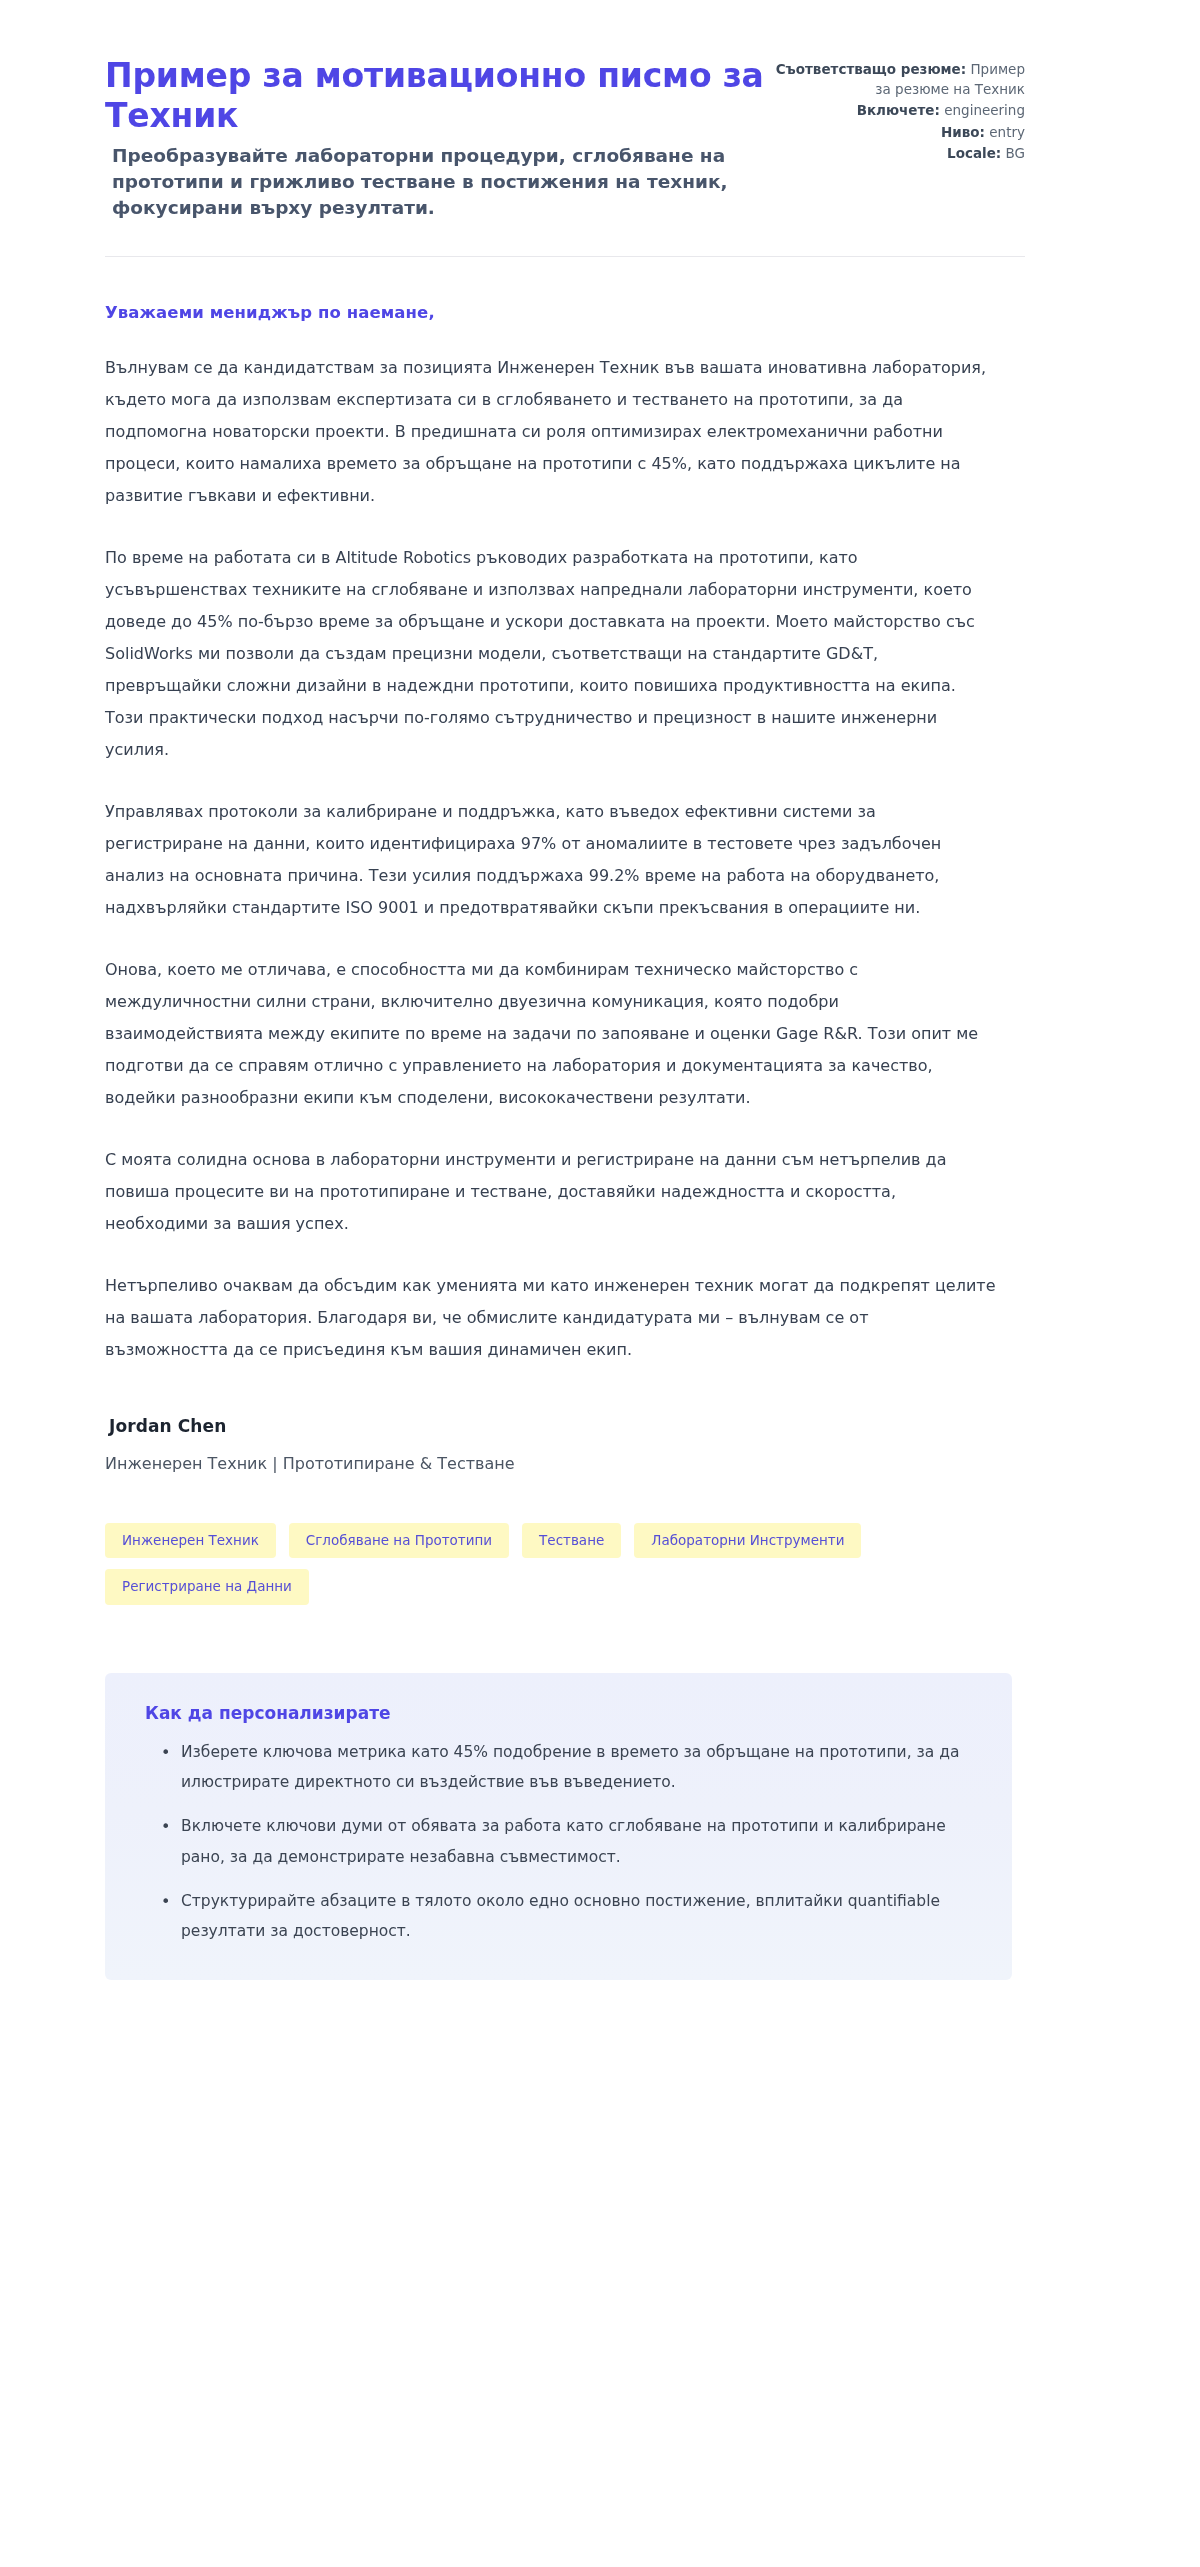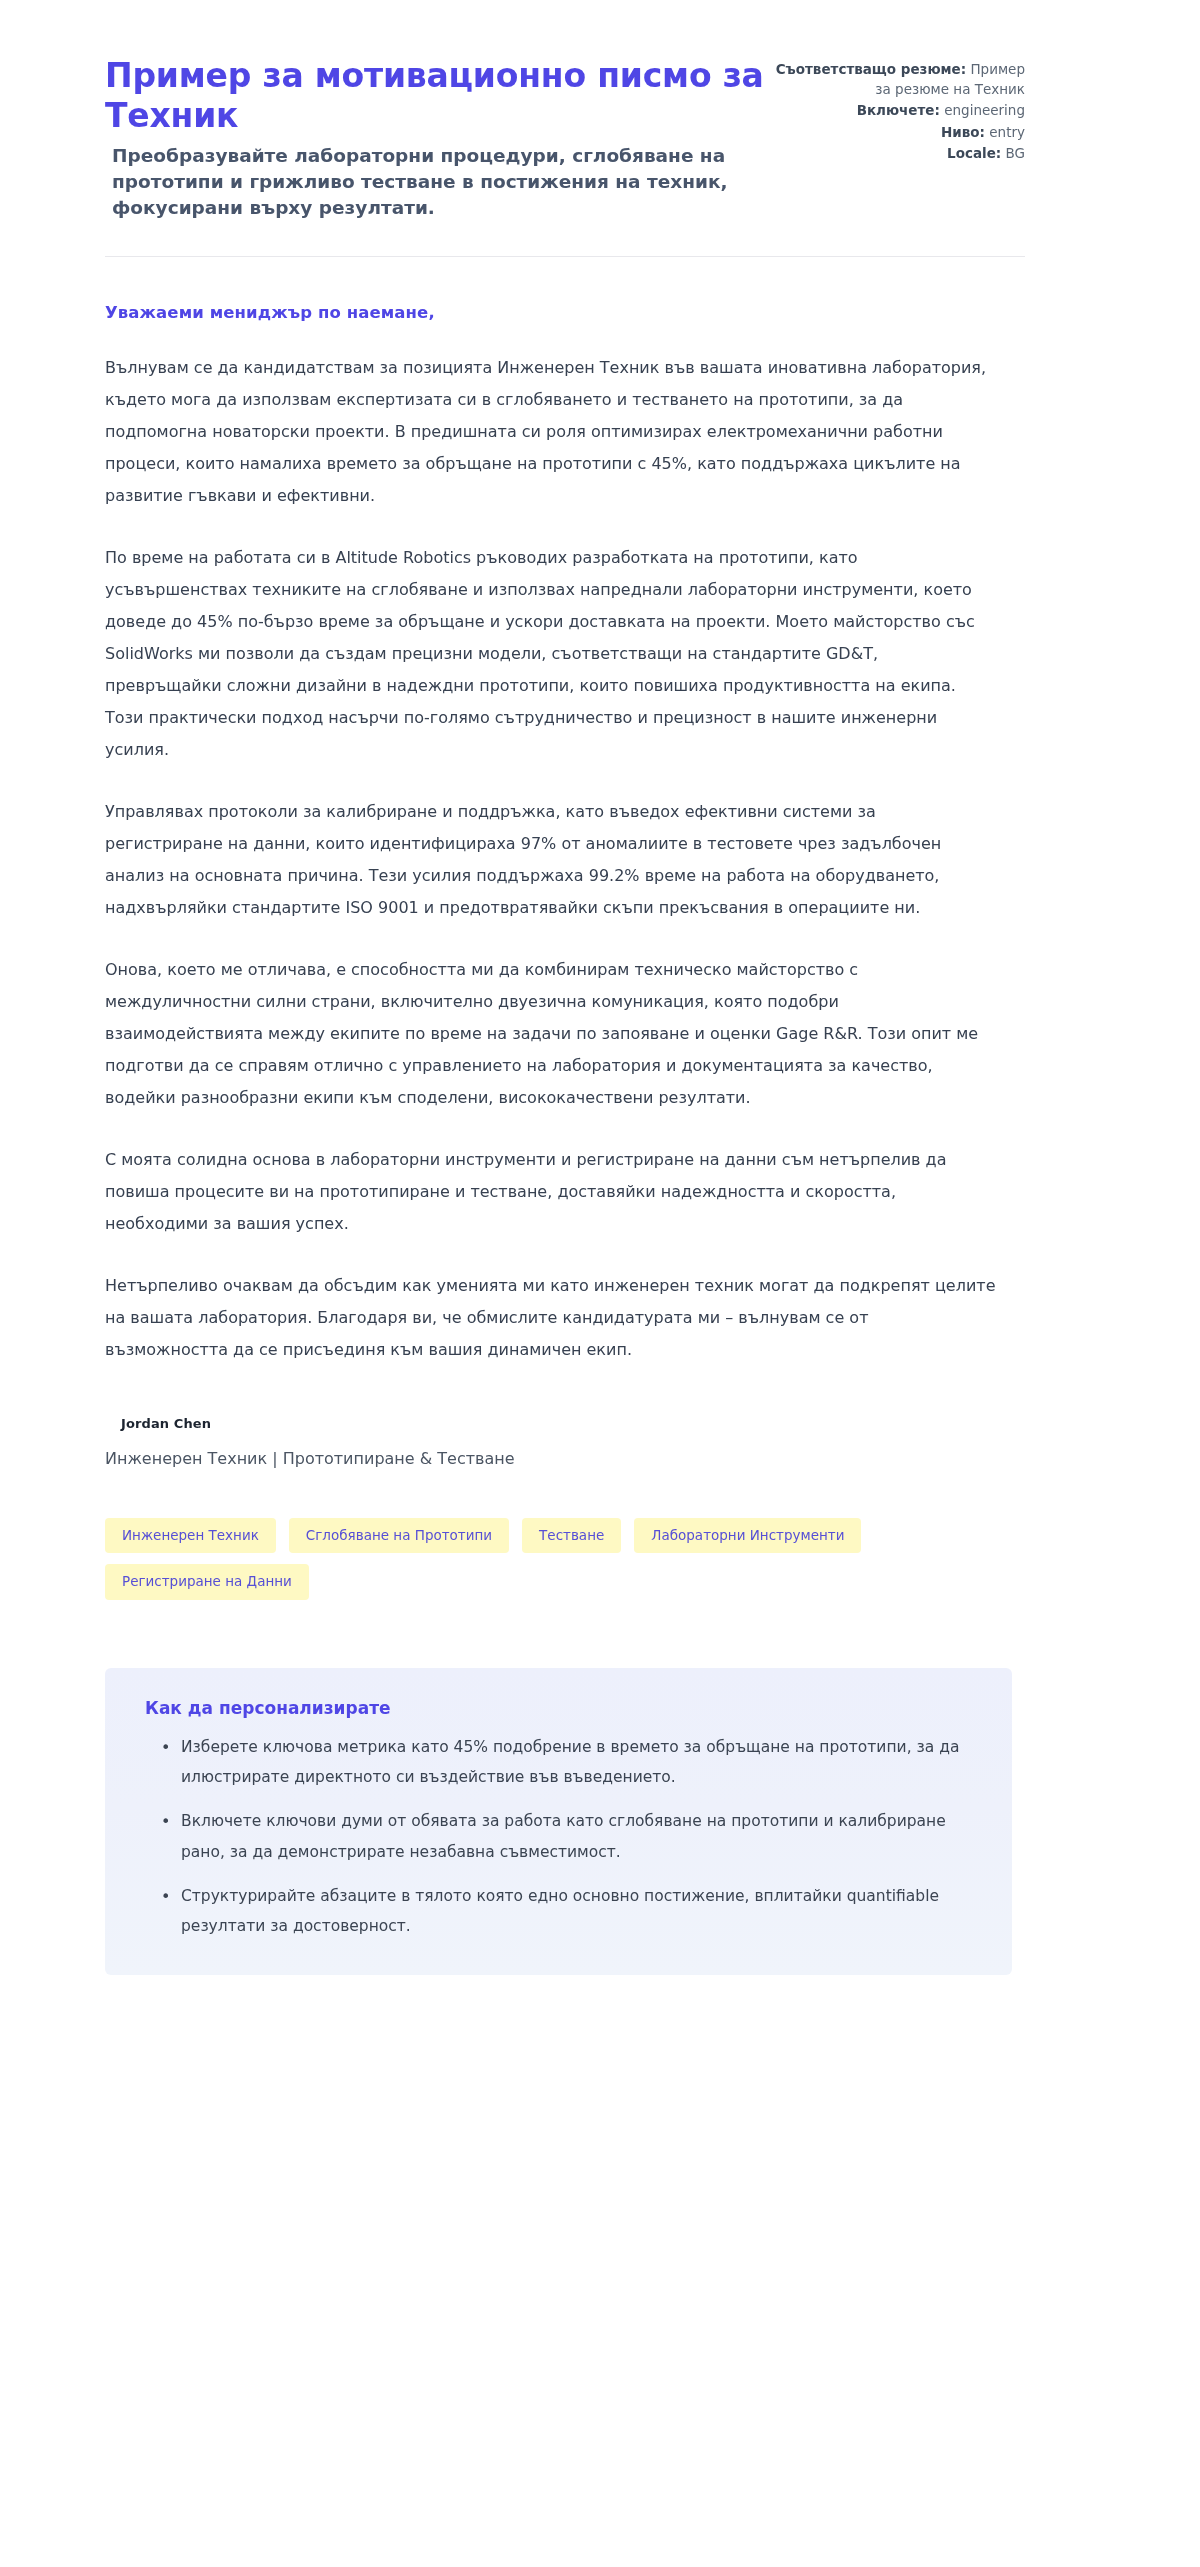--- a/index.html
+++ b/index.html
@@ -92,24 +92,24 @@
     font-weight: 400;
   }
   .para:first-of-type { margin-top: 34px; }
 
   
   .signature {
     padding: 0 85px 0 105px;
     margin-top: 50px;
   }
   .sig-name {
-    font-size: 13px;
+    font-size: 17px;
     font-weight: 700;
     color: #1c2430;
-    margin: 16px;
+    margin: 4px;
     letter-spacing: 0.1px;
   }
   .sig-role {
     font-size: 16px;
     color: #4b5563;
     margin: 18px 0 0 0;
   }
 
   
   .tags {
@@ -219,18 +219,18 @@
     <span class="tag">Тестване</span>
     <span class="tag">Лабораторни Инструменти</span>
     <span class="tag">Регистриране на Данни</span>
   </div>
 
   <div class="callout">
     <p class="callout-title">Как да персонализирате</p>
     <ul class="callout-list">
       <li>Изберете ключова метрика като 45% подобрение в времето за обръщане на прототипи, за да илюстрирате директното си въздействие във въведението.</li>
       <li>Включете ключови думи от обявата за работа като сглобяване на прототипи и калибриране рано, за да демонстрирате незабавна съвместимост.</li>
-      <li>Структурирайте абзаците в тялото която едно основно постижение, вплитайки quantifiable резултати за достоверност.</li>
+      <li>Структурирайте абзаците в тялото около едно основно постижение, вплитайки quantifiable резултати за достоверност.</li>
     </ul>
   </div>
 
   <div class="bottom-pad"></div>
 </div>
 
 </body></html>

